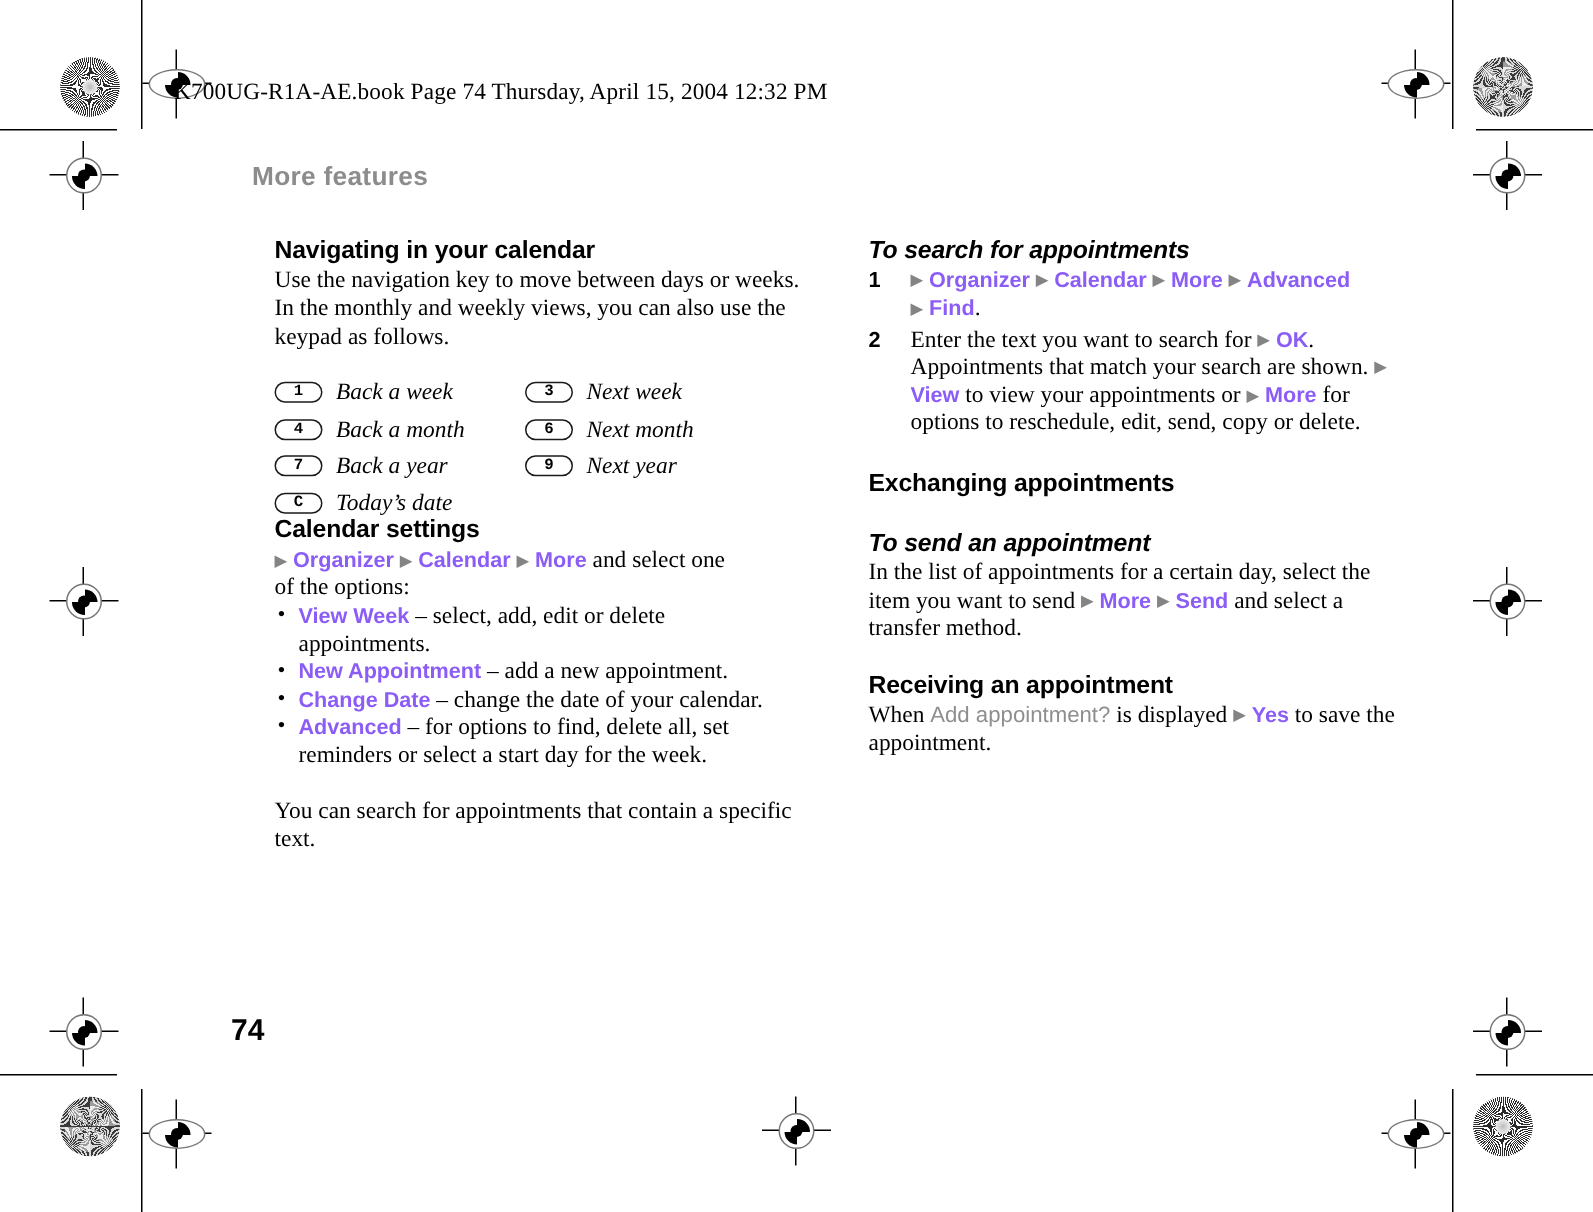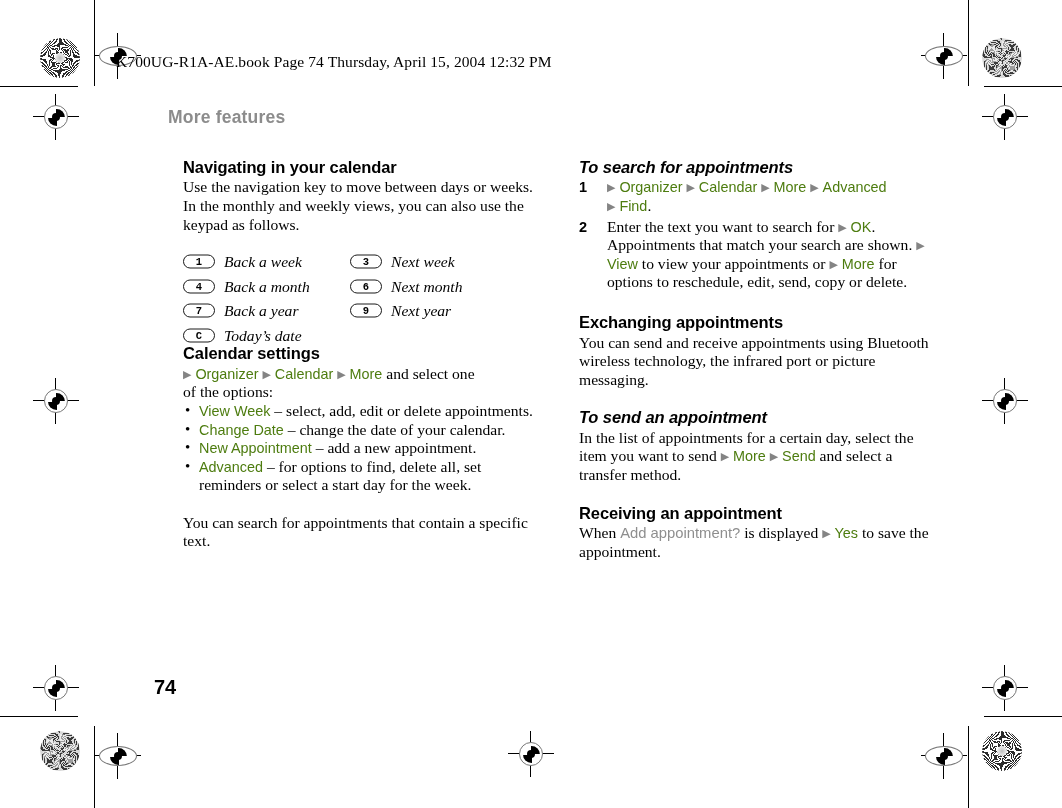--- a/index.html
+++ b/index.html
@@ -100,21 +100,21 @@
   h2.head.ital { font-style:italic; }
   .spacer-lg { height:19px; }
 
   p.body {
     margin:0; font-family:"Liberation Serif", serif;
     font-size:15.6px; line-height:18.6px; color:#000;
   }
 
   .menu {
     font-family:"Liberation Sans", sans-serif;
-    font-weight:normal; font-size:14.4px; color:#4d7c0f;
+    font-weight:bold; font-size:14.4px; color:#8b5cf6;
   }
   .menu-reg {
     font-family:"Liberation Sans", sans-serif;
     font-weight:normal; font-size:14.8px; color:#8e8e8e;
   }
   .arrow {
     font-family:"Liberation Sans", sans-serif;
     font-size:11px; color:#848484; vertical-align:1px;
   }
 
@@ -290,22 +290,22 @@
       <span class="arrow">▶</span>
       <span class="menu">Organizer</span>
       <span class="arrow">▶</span>
       <span class="menu">Calendar</span>
       <span class="arrow">▶</span>
       <span class="menu">More</span><span> and select one</span><br><span>of the options:</span>
     </p>
 
     <ul class="bullets">
       <li><span class="menu">View Week</span><span> – select, add, edit or delete appointments.</span></li>
+      <li><span class="menu">New Appointment</span><span> – add a new appointment.</span></li>
       <li><span class="menu">Change Date</span><span> – change the date of your calendar.</span></li>
-      <li><span class="menu">New Appointment</span><span> – add a new appointment.</span></li>
       <li><span class="menu">Advanced</span><span> – for options to find, delete all, set reminders or select a start day for the week.</span></li>
     </ul>
 
     <div class="spacer-lg"></div>
 
     <p class="body">You can search for appointments that contain a specific text.</p>
   </div>
 
   <div class="keytable">
     <div class="keyrow">
@@ -365,21 +365,20 @@
         <span class="menu">Find</span><span>.</span>
       </li>
       <li>
         <span class="num">2</span><span>Enter the text you want to search for </span><span class="arrow">▶</span> <span class="menu">OK</span><span>. Appointments that match your search are shown. </span><span class="arrow">▶</span> <span class="menu">View</span><span> to view your appointments or </span><span class="arrow">▶</span> <span class="menu">More</span><span> for options to reschedule, edit, send, copy or delete.</span>
       </li>
     </ol>
 
     <div class="spacer-lg"></div>
 
     <h2 class="head">Exchanging appointments</h2>
-    <p class="body">You can send and receive appointments using Bluetooth wireless technology, the infrared port or picture messaging.</p>
 
     <div class="spacer-lg"></div>
 
     <h2 class="head ital">To send an appointment</h2>
     <p class="body"><span>In the list of appointments for a certain day, select the item you want to send </span><span class="arrow">▶</span> <span class="menu">More</span> <span class="arrow">▶</span> <span class="menu">Send</span><span> and select a transfer method.</span></p>
 
     <div class="spacer-lg"></div>
 
     <h2 class="head">Receiving an appointment</h2>
     <p class="body"><span>When </span><span class="menu-reg">Add appointment?</span><span> is displayed </span><span class="arrow">▶</span> <span class="menu">Yes</span><span> to save the appointment.</span></p>

